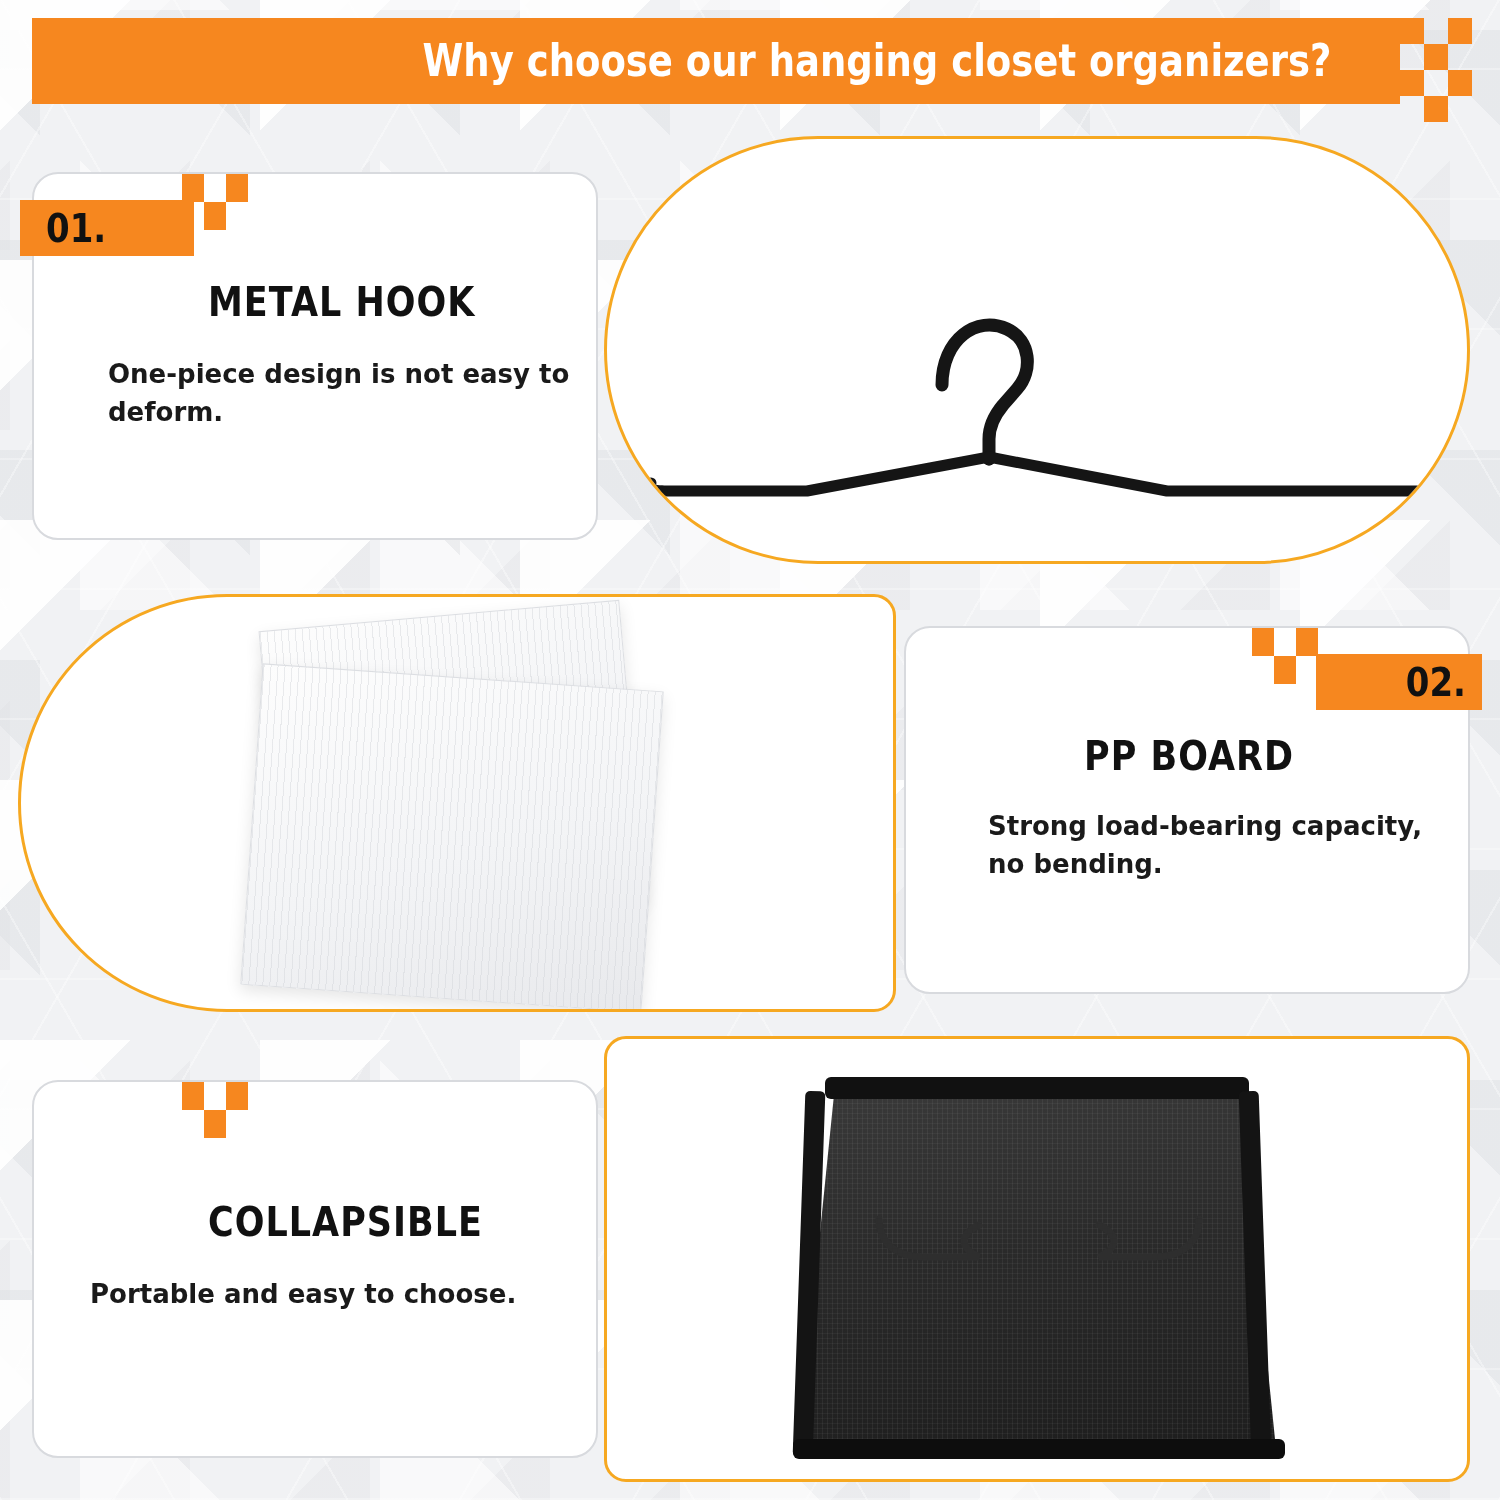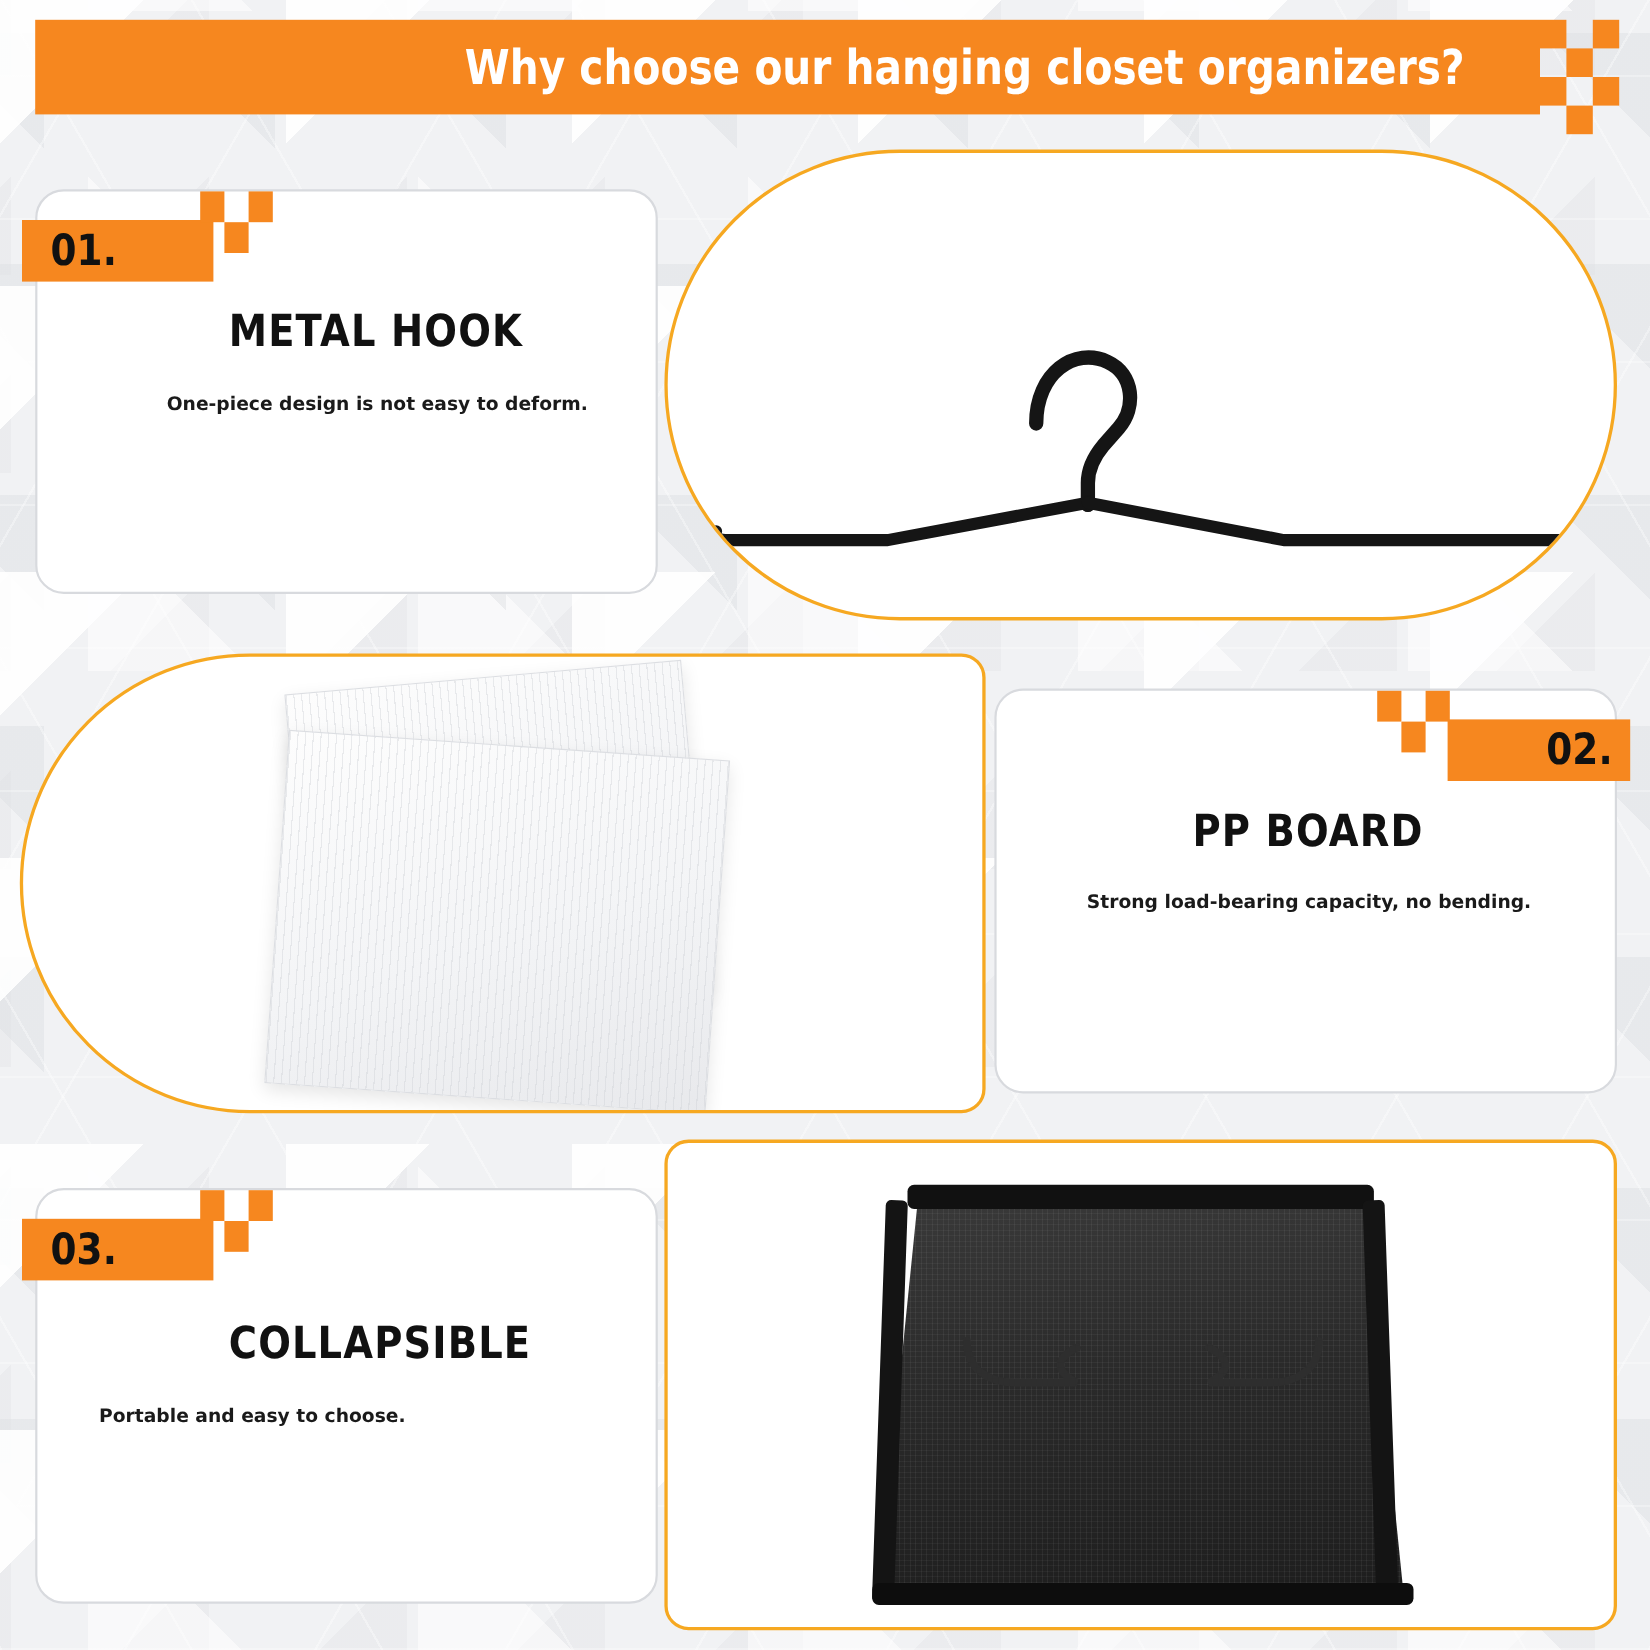--- a/index.html
+++ b/index.html
@@ -151,33 +151,32 @@
     font-weight: bold;
     font-size: 35px;
     color: #111;
     letter-spacing: 1px;
     transform: scaleY(1.15);
     transform-origin: left center;
   }
   .card-body {
     font-family: "DejaVu Sans", sans-serif;
     font-weight: bold;
-    font-size: 17px;
+    font-size: 26px;
     color: #1a1a1a;
     line-height: 1.45;
   }
 
   
   #card1 {
     left: 32px;
     top: 172px;
     width: 566px;
     height: 368px;
     border-radius: 26px;
-    text-align: center;
   }
   #card1 .badge { left: -14px; top: 26px; width: 148px; padding-left: 26px; }
   #card1 .badge-checker { left: 148px; }
   #card1 .title { position: absolute; left: 174px; top: 108px; }
   #card1 .body  { position: absolute; left: 74px; top: 182px; width: 470px; }
 
   #img1 {
     left: 604px;
     top: 136px;
     width: 866px;
@@ -331,23 +330,20 @@
       <span style="background:#F6871F"></span>
     <span></span>
       <span style="background:#F6871F"></span>
       <span></span>
   </div>
   <div class="card-title title">PP BOARD</div>
   <div class="card-body body">Strong load-bearing capacity, no bending.</div>
 </div>
 
 <div class="card text-card" id="card3">
-  <div class="badge">
-    <span class="num">03.</span>
-  </div>
   <div class="badge-checker">
     <span style="background:#F6871F"></span>
       <span></span>
       <span style="background:#F6871F"></span>
     <span></span>
       <span style="background:#F6871F"></span>
       <span></span>
   </div>
   <div class="card-title title">COLLAPSIBLE</div>
   <div class="card-body body">Portable and easy to choose.</div>

